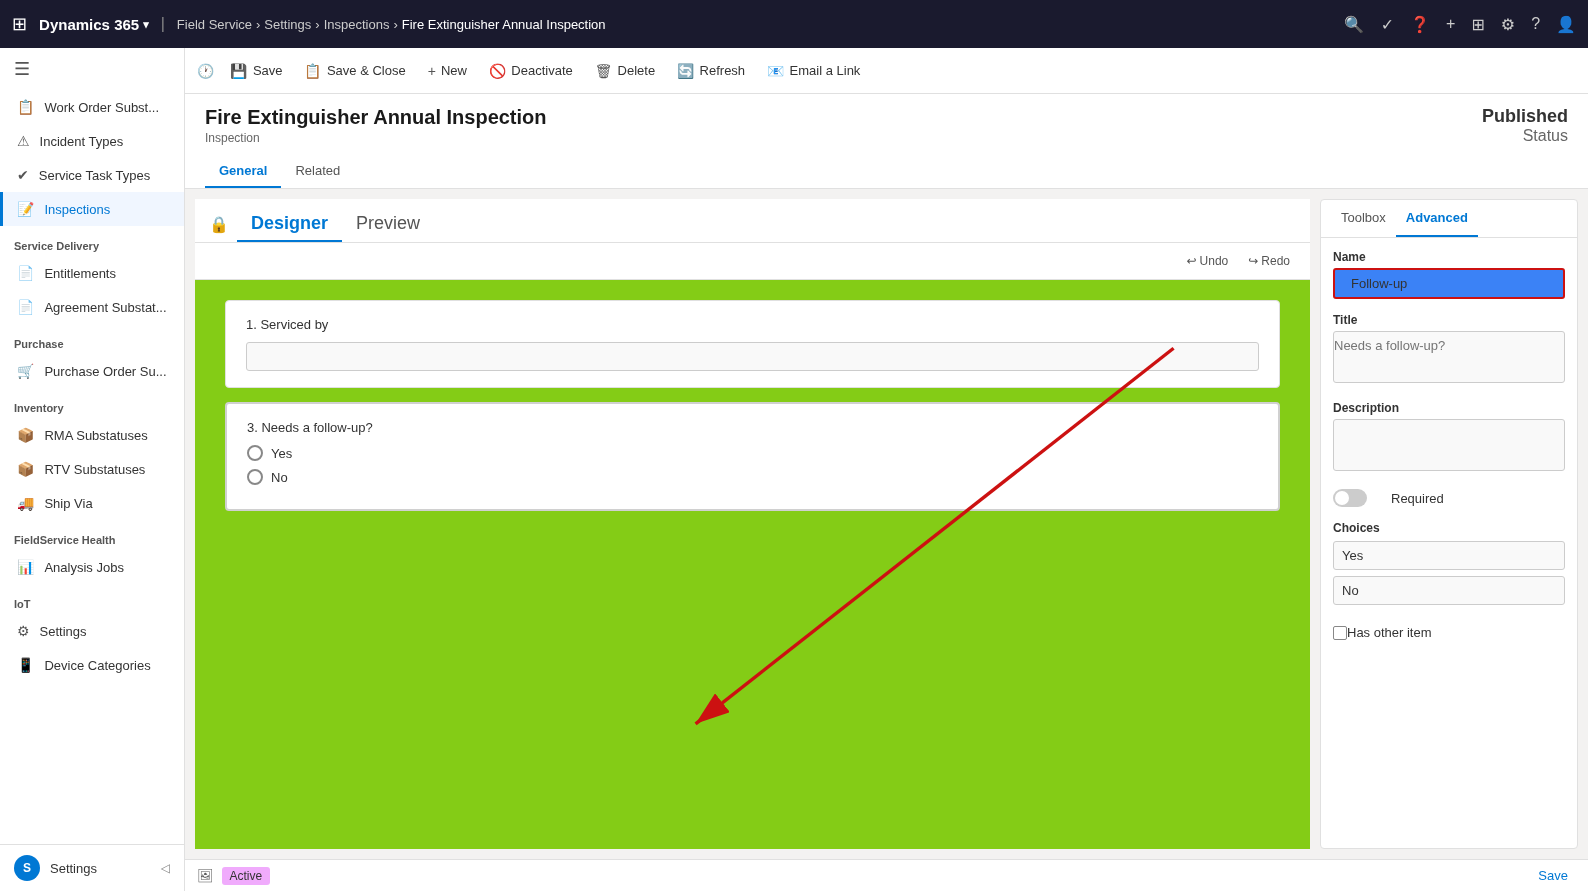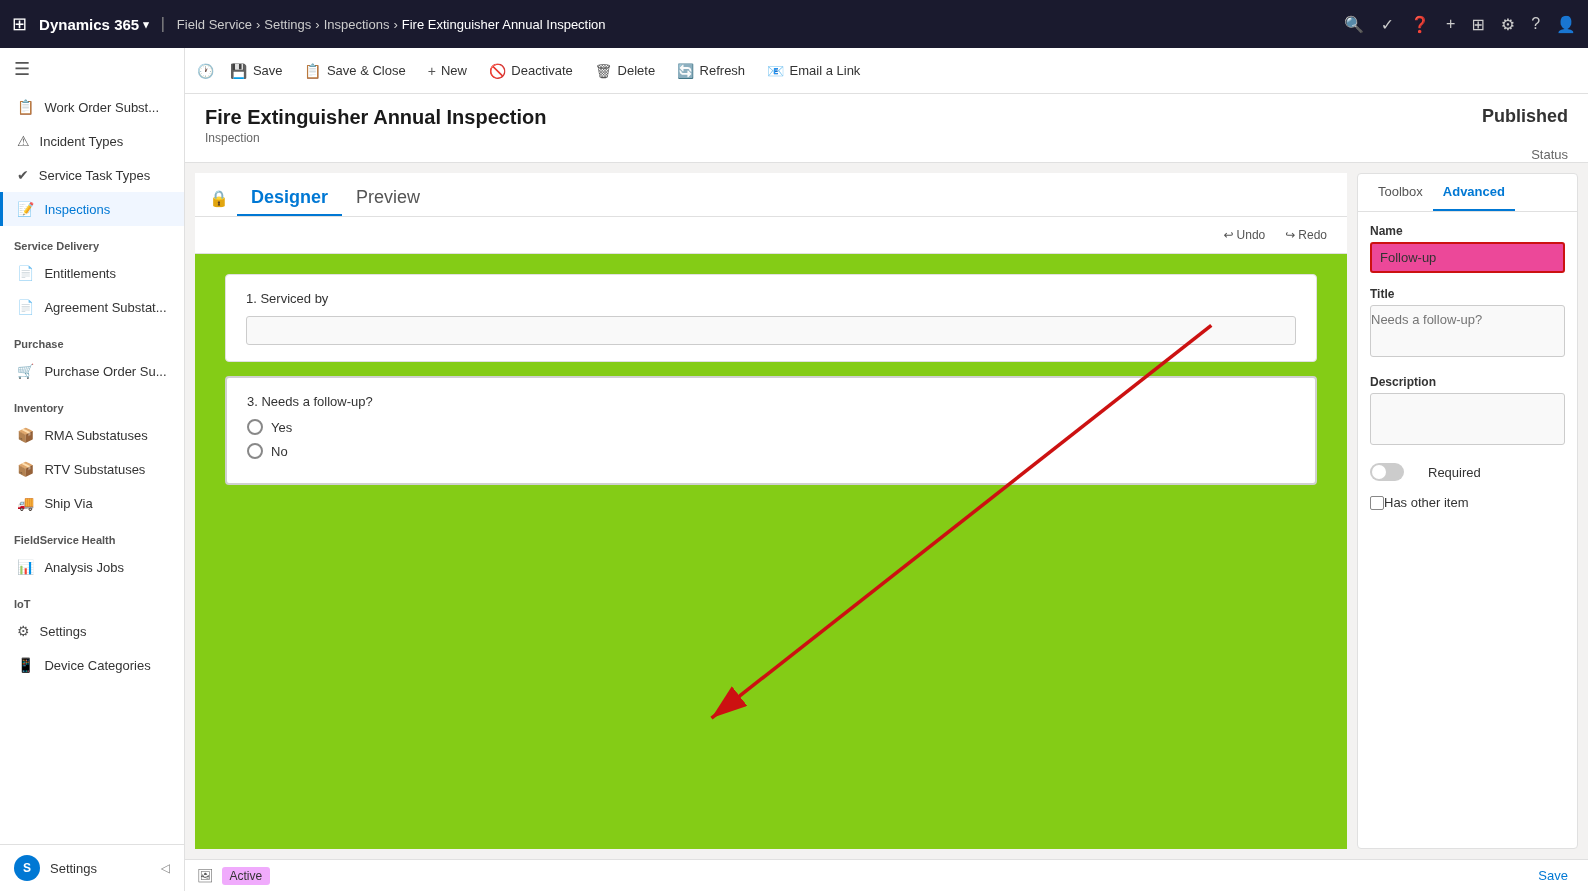--- a/index.html
+++ b/index.html
@@ -132,21 +132,21 @@
     }
     .form-title-row {
       display: flex;
       align-items: flex-start;
       justify-content: space-between;
     }
     .form-title { font-size: 20px; font-weight: 600; color: #1a1a1a; }
     .form-subtitle { font-size: 12px; color: #666; margin-top: 2px; }
     .form-status { text-align: right; }
     .form-status-label { font-size: 18px; font-weight: 700; color: #333; }
-    .form-status-sub { font-size: 13px; color: #666; margin-top: 20px; }
+    .form-status-sub { font-size: 16px; color: #666; }
 
     
     .form-tabs { display: flex; gap: 0; margin-top: 10px; }
     .form-tab {
       padding: 8px 14px;
       font-size: 13px;
       color: #555;
       cursor: pointer;
       border-bottom: 2px solid transparent;
     }
@@ -228,21 +228,21 @@
       width: 16px; height: 16px; border-radius: 50%;
       border: 2px solid #888; background: #fff;
     }
     .radio-label { font-size: 13px; color: #333; }
 
     
     .form-question.highlighted { border: 2px solid #d0d0d0; }
 
     
     .right-panel {
-      width: 221px;
+      width: 258px;
       background: #fff;
       margin: 10px 10px 10px 10px;
       border: 1px solid #e0e0e0;
       border-radius: 4px;
       overflow-y: auto;
       flex-shrink: 0;
     }
     .right-panel-tabs {
       display: flex;
       border-bottom: 1px solid #e0e0e0;
@@ -253,21 +253,21 @@
       font-size: 13px; color: #555; cursor: pointer;
       border-bottom: 2px solid transparent;
     }
     .right-panel-tab.active { color: #0078d4; border-bottom: 2px solid #0078d4; font-weight: 600; }
 
     .right-panel-body { padding: 12px; }
     .rp-field { margin-bottom: 14px; }
     .rp-label { font-size: 12px; color: #333; font-weight: 600; margin-bottom: 4px; }
     .rp-input {
       width: 100%; border: 1px solid #0078d4; border-radius: 3px;
-      padding: 6px 8px; font-size: 13px; color: #333; background: #ec4899;
+      padding: 6px 16px; font-size: 13px; color: #333; background: #3b82f6;
       outline: none;
     }
     .rp-textarea {
       width: 100%; border: 1px solid #ccc; border-radius: 3px;
       padding: 6px 0; font-size: 13px; color: #333; background: #f9f9f9;
       min-height: 52px; resize: none;
     }
     .rp-toggle-row { display: flex; align-items: center; gap: 24px; margin-bottom: 14px; }
     .toggle {
       width: 34px; height: 18px; background: #ccc; border-radius: 9px;
@@ -474,20 +474,24 @@
       <div class="form-title-row">
         <div>
           <div class="form-title">Fire Extinguisher Annual Inspection</div>
           <div class="form-subtitle">Inspection</div>
         </div>
         <div class="form-status">
           <div class="form-status-label">Published</div>
           <div class="form-status-sub">Status</div>
         </div>
       </div>
+      <div class="form-tabs">
+        <div class="form-tab active">General</div>
+        <div class="form-tab">Related</div>
+      </div>
     </div>
 
     <div class="content-area">
 
       <div class="designer-panel">
         <div class="designer-subtabs">
           <span class="designer-lock">🔒</span>
           <div class="designer-subtab active">Designer</div>
           <div class="designer-subtab">Preview</div>
         </div>
@@ -557,20 +561,25 @@
             <textarea class="rp-textarea" style=""></textarea>
           </div>
 
           <div class="rp-toggle-row">
             <div class="toggle">
               <div class="toggle-knob"></div>
             </div>
             <span class="rp-checkbox-label">Required</span>
           </div>
 
+          <div class="rp-field">
+            <div class="rp-section-label">Choices</div>
+            <input class="rp-choice-input" type="text" value="Yes" style="">
+            <input class="rp-choice-input" type="text" value="No" style="">
+          </div>
 
           <div class="rp-checkbox-row">
             <div class="rp-checkbox"></div>
             <span class="rp-checkbox-label">Has other item</span>
           </div>
         </div>
       </div>
     </div>
 
     <div class="status-bar">

